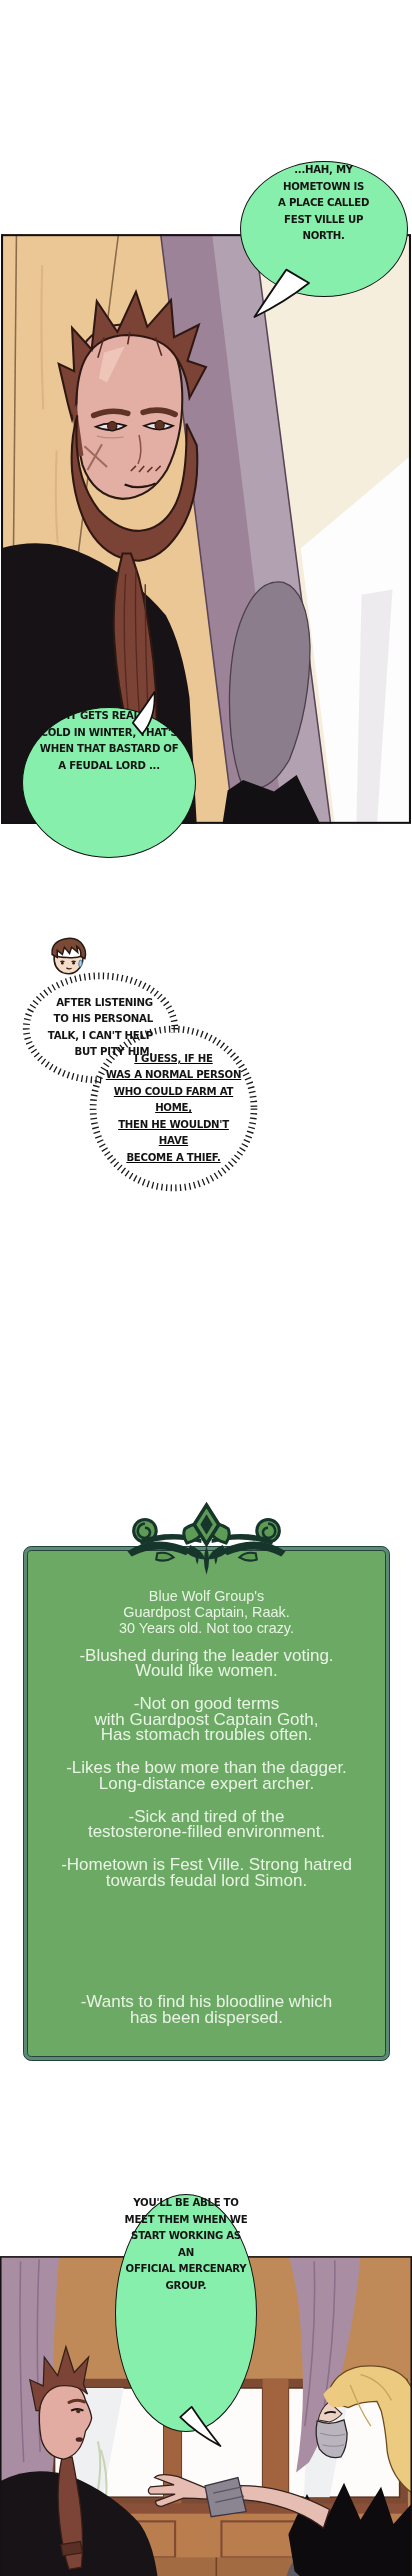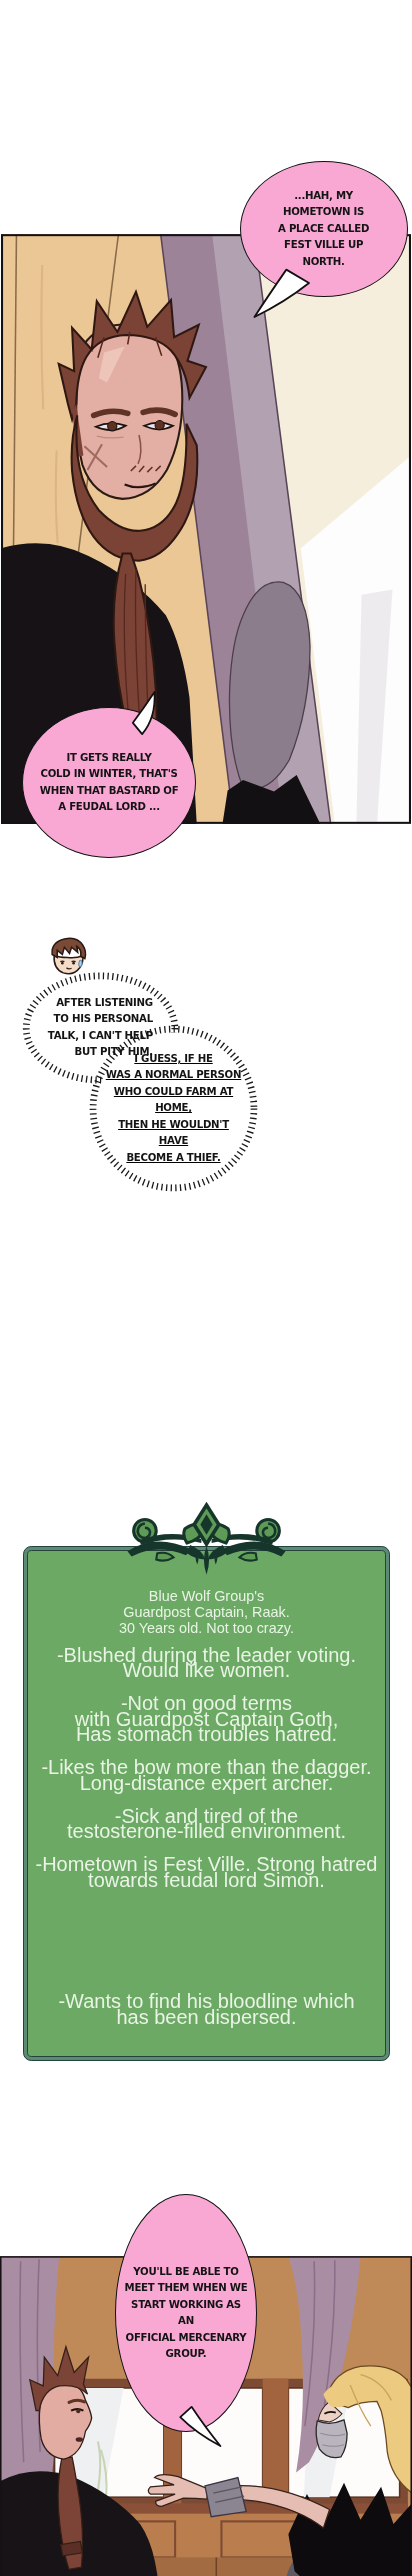--- a/index.html
+++ b/index.html
@@ -1,34 +1,34 @@
 <!DOCTYPE html>
 <html style="font-size:8.2px"><head>
 <meta charset="utf-8">
 <style>
   html,body{margin:0;padding:0;background:#ffffff;}
   #canvas{position:relative;width:412px;height:3673px;background:#ffffff;overflow:hidden;
           font-family:"DejaVu Sans",sans-serif;}
   .panel{position:absolute;z-index:10;}
   .panel svg{display:block;}
-  .bubble{position:absolute;background:#f9a8d4;border:1.8px solid #111111;border-radius:50%;
-          display:flex;align-items:center;justify-content:center;text-align:center;z-index:30;}
+  .bubble{position:absolute;background:#86efac;border:1.8px solid #111111;border-radius:50%;
+          display:flex;align-items:flex-start;justify-content:center;text-align:center;z-index:30;}
   .btext{white-space:pre-line;font-weight:700;font-size:11.3px;line-height:16.5px;color:#141414;
          letter-spacing:-0.3px;transform:scaleX(0.9);font-family:"DejaVu Sans",sans-serif;}
   .thought{position:absolute;z-index:20;}
   .ttext{position:absolute;z-index:30;display:flex;align-items:center;justify-content:center;text-align:center;}
   .overlay{position:absolute;left:0;top:0;z-index:40;pointer-events:none;}
   .under{position:absolute;left:0;top:0;z-index:12;pointer-events:none;}
   #info-card{position:absolute;left:23px;top:1546px;width:367px;height:515px;z-index:15;
              background:#5d8a74;border:1.5px solid #24433a;border-radius:8.2px;box-sizing:border-box;}
   #info-card-inner{position:absolute;left:2.6px;top:2.6px;right:2.6px;bottom:2.6px;background:#6ba964;
              border:1.5px solid #24433a;border-radius:4.6px;overflow:hidden;}
   .card-text{font-family:"Liberation Sans",sans-serif;color:#e9f4e5;text-align:center;white-space:pre-line;}
   #card-title{font-size:14.4px;line-height:16px;margin-top:37px;}
-  .card-item{font-size:20px;line-height:15.5px;margin-top:17.5px;}
+  .card-item{font-size:17px;line-height:15.5px;margin-top:17.5px;}
   .card-item.first{margin-top:12.4px;}
   .card-item.last{margin-top:106px;}
   #emblem{position:absolute;left:124px;top:1502px;z-index:25;}
   #boy-head{position:absolute;left:47px;top:935px;z-index:45;}
 </style>
 </head>
 <body>
 
 <div id="canvas">
 
@@ -138,21 +138,21 @@
 
   <div id="info-card">
     <div id="info-card-inner">
       <div id="card-title" class="card-text">Blue Wolf Group's
 Guardpost Captain, Raak.
 30 Years old. Not too crazy.</div>
       <div class="card-item card-text first">-Blushed during the leader voting.
 Would like women.</div>
       <div class="card-item card-text">-Not on good terms
 with Guardpost Captain Goth,
-Has stomach troubles hatred.</div>
+Has stomach troubles often.</div>
       <div class="card-item card-text">-Likes the bow more than the dagger.
 Long-distance expert archer.</div>
       <div class="card-item card-text">-Sick and tired of the
 testosterone-filled environment.</div>
       <div class="card-item card-text">-Hometown is Fest Ville. Strong hatred
 towards feudal lord Simon.</div>
       <div class="card-item card-text last">-Wants to find his bloodline which
 has been dispersed.</div>
     </div>
   </div>

